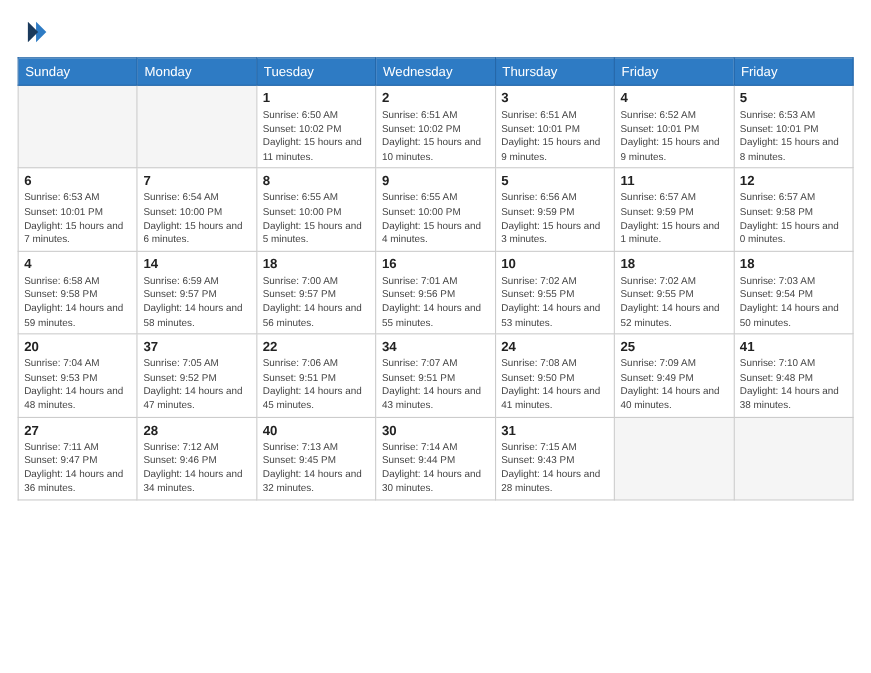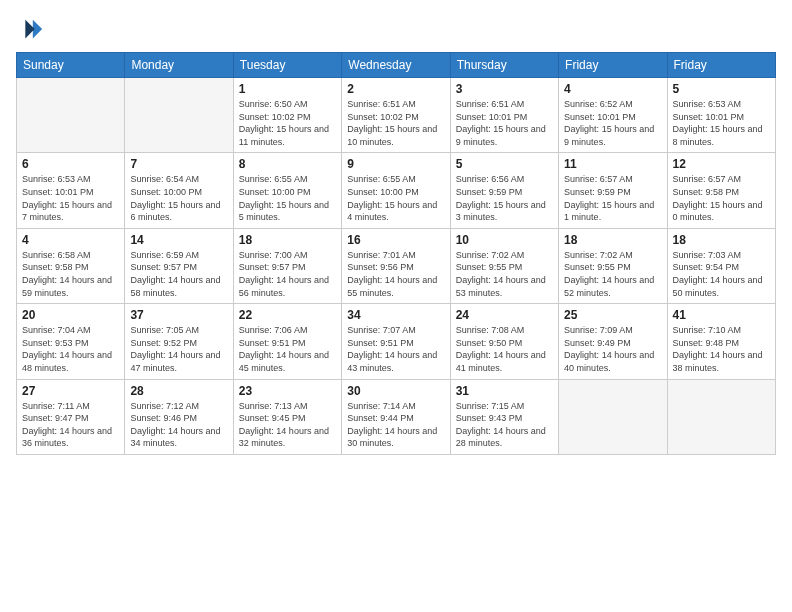--- a/index.html
+++ b/index.html
@@ -240,21 +240,21 @@
         <tr>
           <td>
             <span class="day-number">27</span>
             <div class="day-info">Sunrise: 7:11 AM<br>Sunset: 9:47 PM<br>Daylight: 14 hours and 36 minutes.</div>
           </td>
           <td>
             <span class="day-number">28</span>
             <div class="day-info">Sunrise: 7:12 AM<br>Sunset: 9:46 PM<br>Daylight: 14 hours and 34 minutes.</div>
           </td>
           <td>
-            <span class="day-number">23</span>
+            <span class="day-number">40</span>
             <div class="day-info">Sunrise: 7:13 AM<br>Sunset: 9:45 PM<br>Daylight: 14 hours and 32 minutes.</div>
           </td>
           <td>
             <span class="day-number">30</span>
             <div class="day-info">Sunrise: 7:14 AM<br>Sunset: 9:44 PM<br>Daylight: 14 hours and 30 minutes.</div>
           </td>
           <td>
             <span class="day-number">31</span>
             <div class="day-info">Sunrise: 7:15 AM<br>Sunset: 9:43 PM<br>Daylight: 14 hours and 28 minutes.</div>
           </td>

